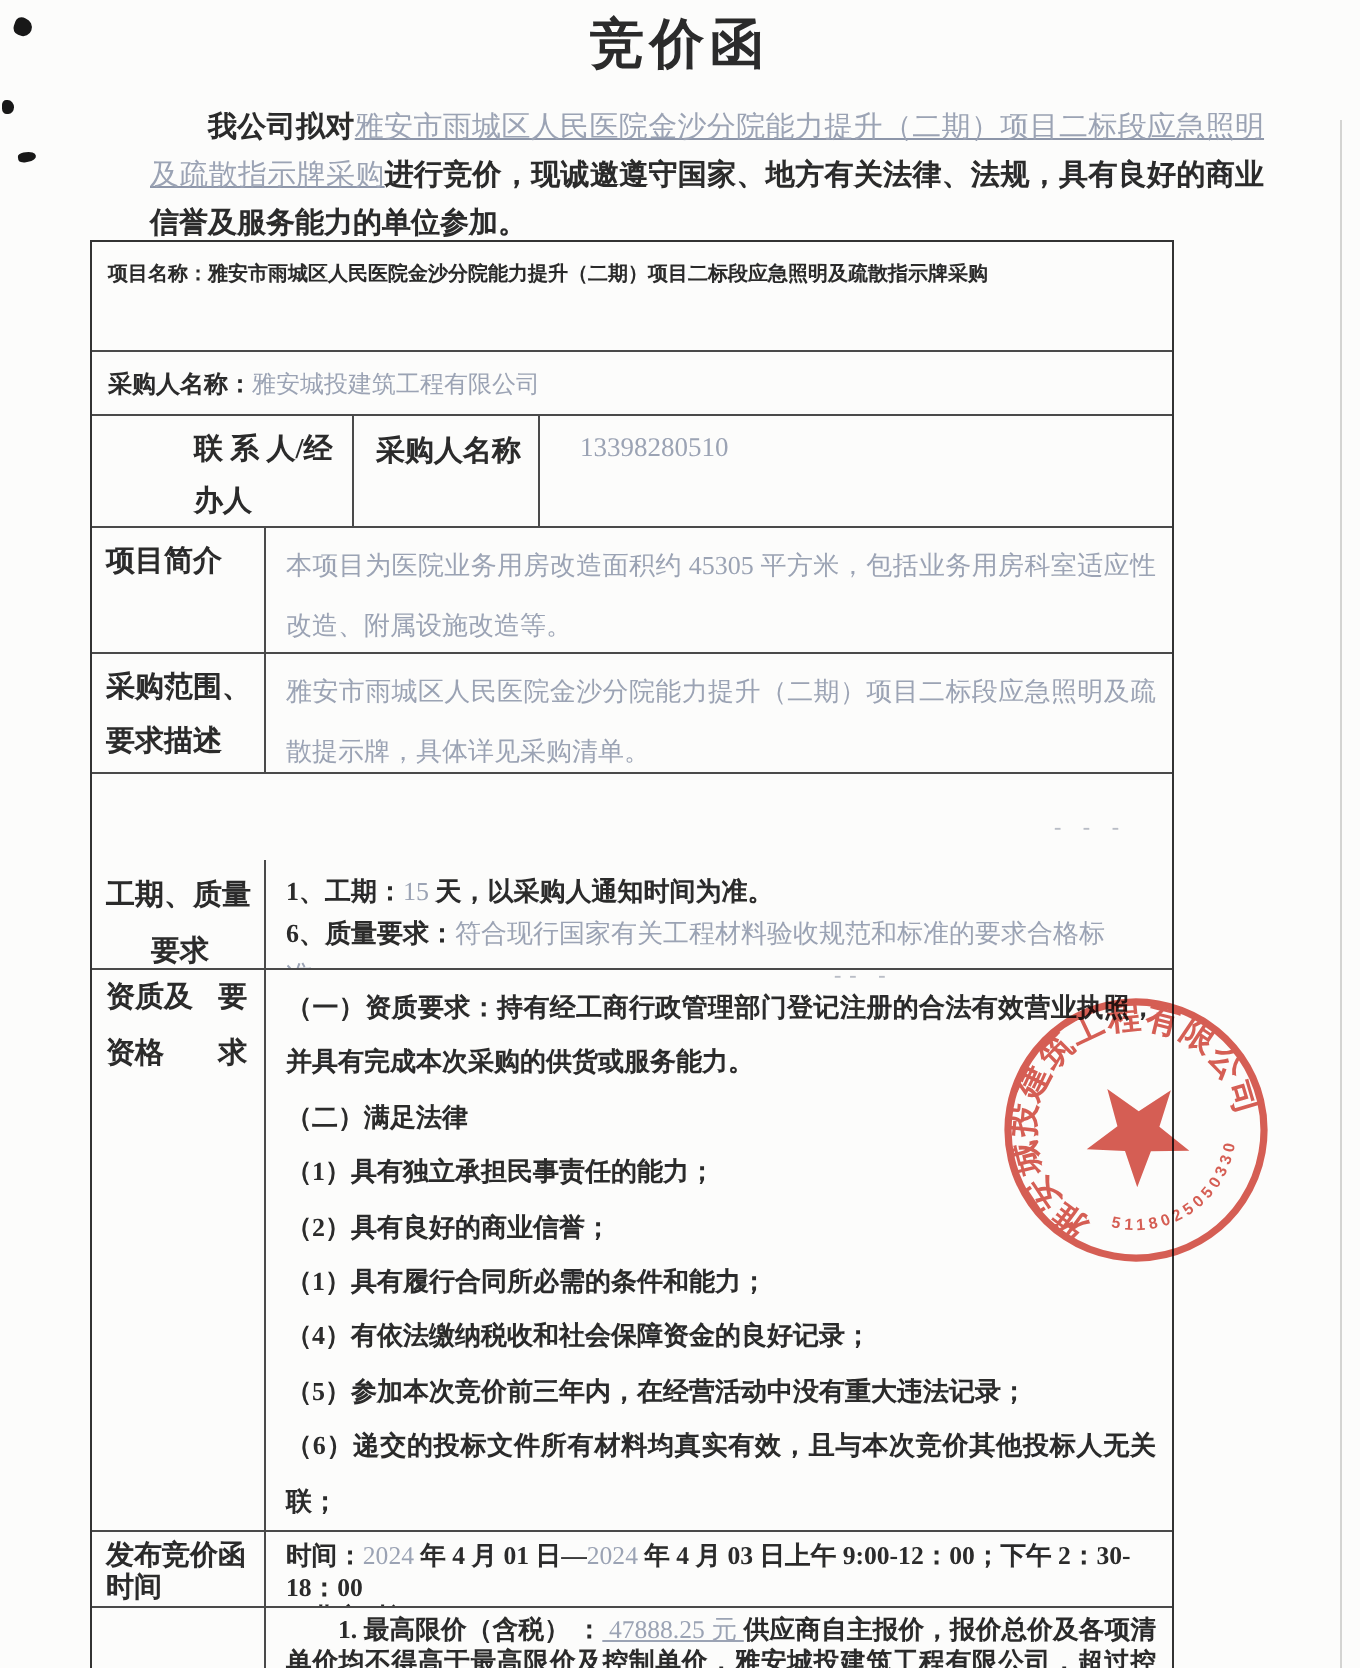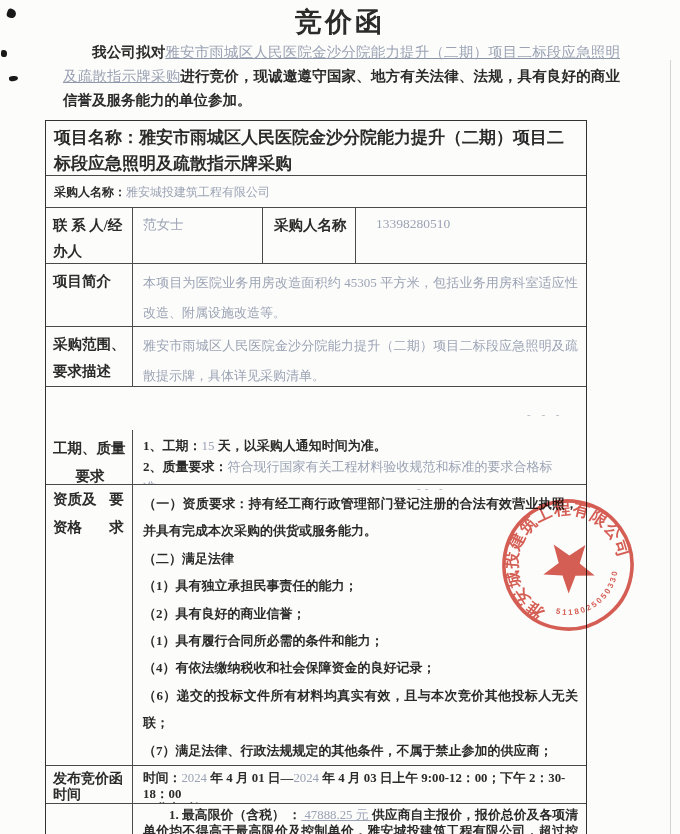--- a/index.html
+++ b/index.html
@@ -16,47 +16,47 @@
     color:var(--ink);
   }
   
   .doc-title{
     position:absolute;left:0;top:4px;width:680px;text-align:center;
     font-size:27px;font-weight:bold;letter-spacing:3px;margin:0;
   }
   .intro{
     position:absolute;left:63px;top:40px;width:557px;
     font-size:14.5px;line-height:24px;text-align:justify;
-    text-indent:29px;font-weight:bold;margin:0;
+    text-indent:29px;font-weight:bold;margin:12px;
   }
   .blank-fill{color:var(--fill);font-weight:normal;}
   .intro .blank-fill{text-decoration:underline;text-decoration-color:#8d96a9;}
   .u{text-decoration:underline;}
   
   .bid-table{
     position:absolute;left:45px;top:120px;width:542px;
     border:1.5px solid #333;box-sizing:border-box;background:transparent;
   }
   .row{display:flex;border-bottom:1px solid var(--line);box-sizing:border-box;}
   .row:last-child{border-bottom:none;}
   .cell{box-sizing:border-box;overflow:hidden;}
   .label-col{
     width:87px;flex:0 0 87px;border-right:1px solid var(--line);
     font-weight:bold;font-size:14.5px;padding:4px 5px 0 7px;line-height:27px;
   }
   .content-col{flex:1 1 auto;padding:4px 8px 0 10px;font-size:13px;}
   .full-cell{width:100%;padding:4px 8px 2px 8px;}
   .bold{font-weight:bold;}
-  .r1{height:55px;font-size:17px;line-height:26px;font-family:Liberation Serif, serif;}
+  .r1{height:55px;font-size:10px;line-height:26px;font-family:Liberation Serif, serif;}
   .r2{height:32px;font-size:12px;line-height:24px;}
   .r3{height:56px;}
   .r3 .v1{width:130px;flex:0 0 130px;border-right:1px solid var(--line);padding:8px 6px 0 10px;font-size:13.5px;}
   .r3 .h2{width:93px;flex:0 0 93px;border-right:1px solid var(--line);padding:8px 4px 0 11px;font-weight:bold;font-size:14.5px;}
   .r3 .v2{flex:1;padding:8px 6px 0 20px;font-size:13.5px;}
-  .r3 .label-col{line-height:26px;}
+  .r3 .label-col{line-height:26px;margin-left:44px;}
   .r4{height:63px;}
   .r4 .content-col{line-height:30px;text-align:justify;}
   .r5{height:60px;}
   .r5 .content-col{line-height:30px;text-align:justify;}
   .r6{height:55px;margin-top:43px;}
   .r6 .content-col{line-height:21px;font-weight:bold;font-size:13px;padding-top:5px;}
   .r6 .label-col{line-height:28px;}
   .r7{height:281px;}
   .r7 .label-col{display:flex;justify-content:center;padding-top:0;line-height:28px;}
   .r7 .content-col{padding-top:5px;}
@@ -106,21 +106,20 @@
 
   <div class="row r2">
     <div class="cell full-cell"><span class="bold">采购人名称：</span><span class="blank-fill">雅安城投建筑工程有限公司</span></div>
   </div>
 
   <div class="row r3">
     <div class="cell label-col">
       <div>联 系 人/经</div>
       <div>办人</div>
     </div>
-    <div class="cell v1 blank-fill">范女士</div>
     <div class="cell h2">采购人名称</div>
     <div class="cell v2 blank-fill">13398280510</div>
   </div>
 
   <div class="row r4">
     <div class="cell label-col">项目简介</div>
     <div class="cell content-col blank-fill">本项目为医院业务用房改造面积约 45305 平方米，包括业务用房科室适应性改造、附属设施改造等。</div>
   </div>
 
   <div class="row r5">
@@ -131,36 +130,37 @@
     <div class="cell content-col blank-fill">雅安市雨城区人民医院金沙分院能力提升（二期）项目二标段应急照明及疏散提示牌，具体详见采购清单。</div>
   </div>
 
   <div class="row r6">
     <div class="cell label-col">
       <div>工期、质量</div>
       <div class="lbl-c">要求</div>
     </div>
     <div class="cell content-col">
       <div><span>1、工期：</span><span class="blank-fill">15</span><span> 天，以采购人通知时间为准。</span></div>
-      <div><span>2、质量要求：</span><span class="blank-fill">符合现行国家有关工程材料验收规范和标准的要求合格标准。</span></div>
+      <div><span>6、质量要求：</span><span class="blank-fill">符合现行国家有关工程材料验收规范和标准的要求合格标准。</span></div>
     </div>
   </div>
 
   <div class="row r7">
     <div class="cell label-col">
       <div>资质及资格</div>
       <div class="lbl-c">要求</div>
     </div>
     <div class="cell content-col">
       <p>（一）资质要求：持有经工商行政管理部门登记注册的合法有效营业执照，并具有完成本次采购的供货或服务能力。</p>
       <p>（二）满足法律</p>
       <p>（1）具有独立承担民事责任的能力；</p>
       <p>（2）具有良好的商业信誉；</p>
       <p>（1）具有履行合同所必需的条件和能力；</p>
       <p>（4）有依法缴纳税收和社会保障资金的良好记录；</p>
+      <p>（5）参加本次竞价前三年内，在经营活动中没有重大违法记录；</p>
       <p>（6）递交的投标文件所有材料均真实有效，且与本次竞价其他投标人无关联；</p>
       <p>（7）满足法律、行政法规规定的其他条件，不属于禁止参加的供应商；</p>
     </div>
   </div>
 
   <div class="row r8">
     <div class="cell label-col">
       <div>发布竞价函</div>
       <div>时间</div>
     </div>

